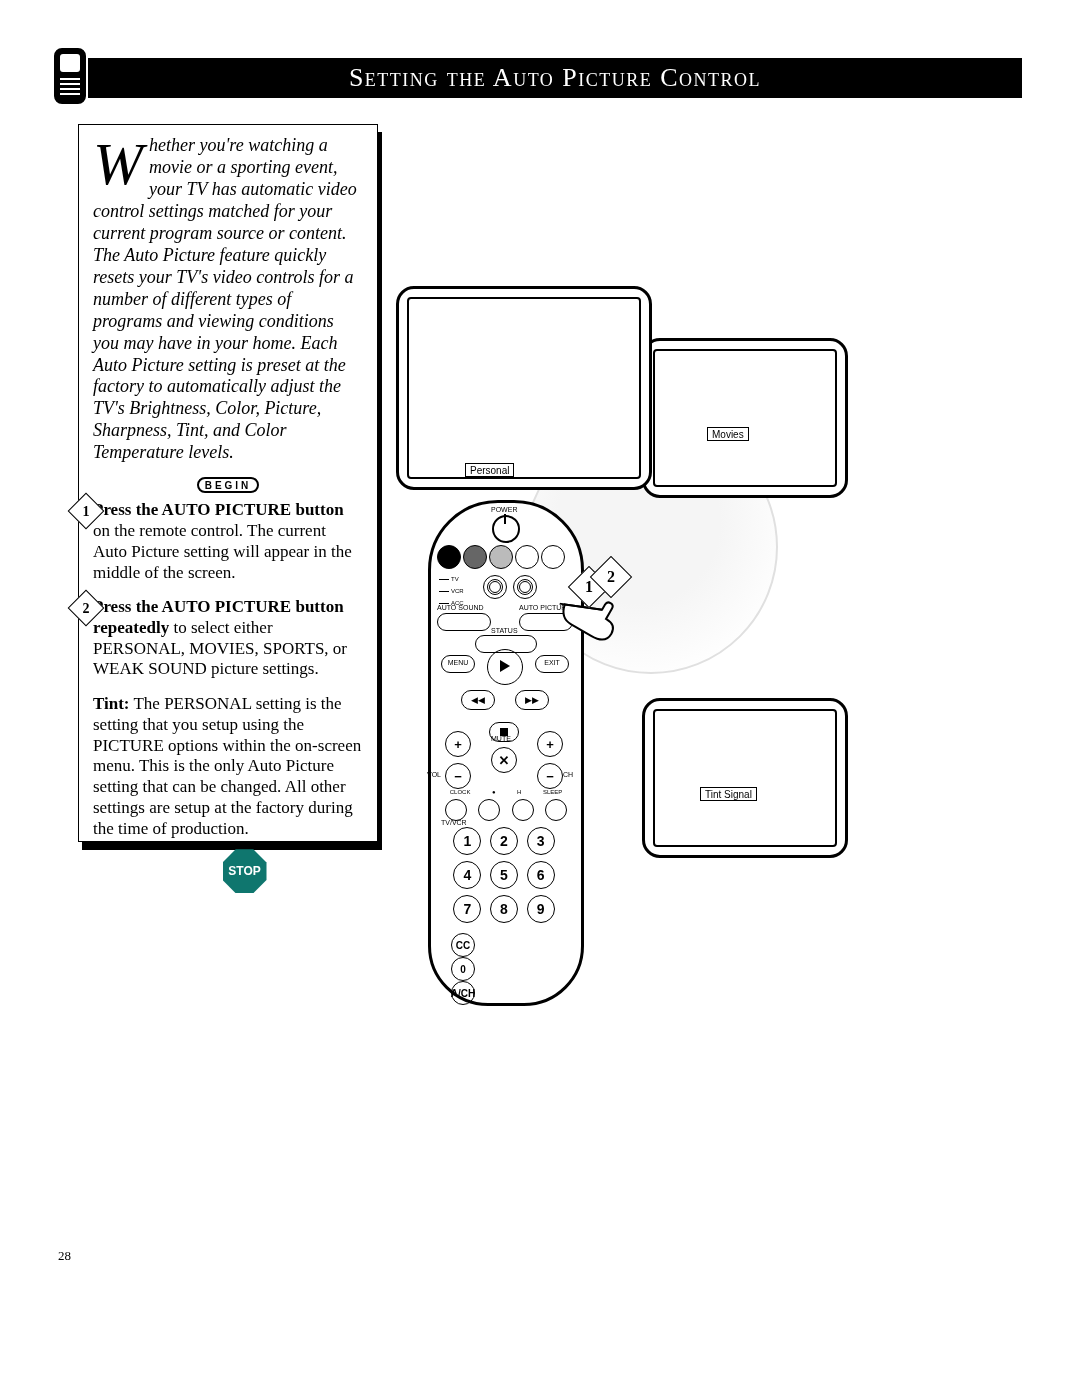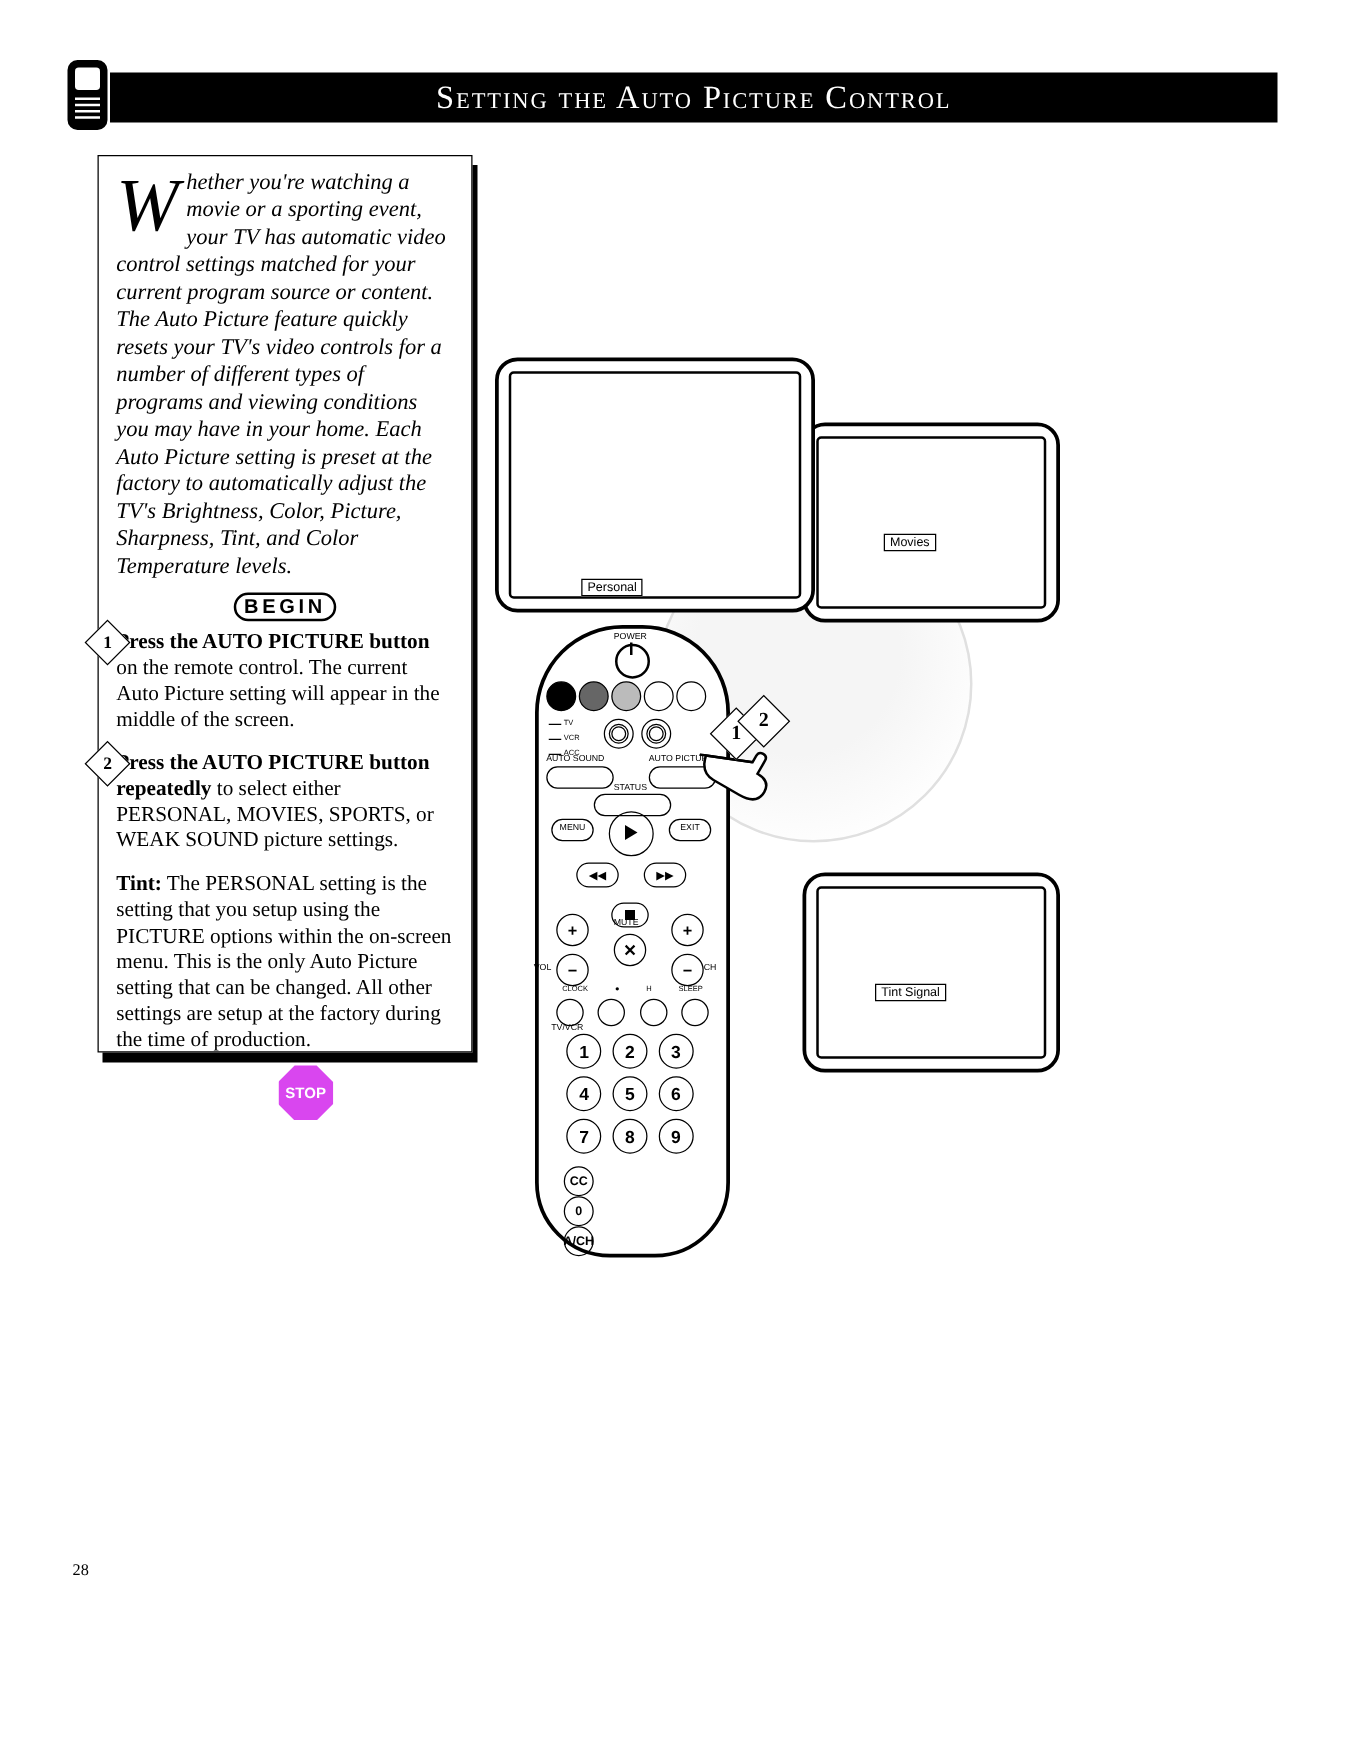--- a/index.html
+++ b/index.html
@@ -92,21 +92,21 @@
   }
   .beginrow{
     text-align:center;
     margin:10px 0 6px;
     font-family:Arial,Helvetica,sans-serif;
   }
   .begin{
     display:inline-block;
     border:2px solid #000;
     border-radius:12px;
-    font-size:16px;
+    font-size:10px;
     font-weight:bold;
     letter-spacing:3px;
     padding:1px 6px 0;
   }
   .steprow{position:relative;padding-left:0;margin-top:6px;line-height:1.22;font-size:17px;}
   .step-diamond{
     position:absolute;
     left:-20px; top:-2px;
     width:26px;height:26px;
   }
@@ -122,21 +122,21 @@
     font-weight:bold;font-size:14px;font-family:"Times New Roman",serif;
   }
   .stop{
     display:flex;justify-content:center;margin-top:10px;
   }
   .stop .oct{
     position:relative; width:44px;height:44px;
     color:#fff; font-weight:bold; font-size:12px;
     font-family:Arial,Helvetica,sans-serif;
     display:flex;align-items:center;justify-content:center;
-    background:#d946ef;
+    background:#0f766e;
     clip-path:polygon(30% 0%,70% 0%,100% 30%,100% 70%,70% 100%,30% 100%,0% 70%,0% 30%);
     margin-left:33px;
   }
 
   
   .tv{
     position:absolute;
     border:3px solid #000;
     border-radius:18px;
     background:#fff;

